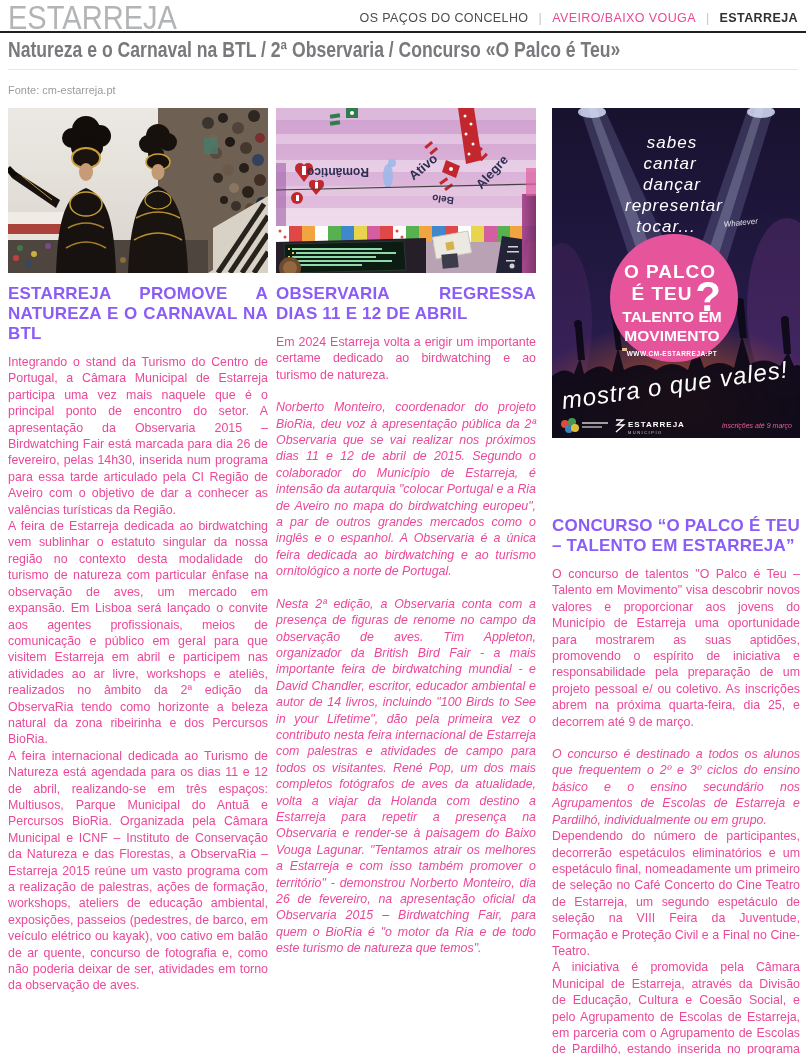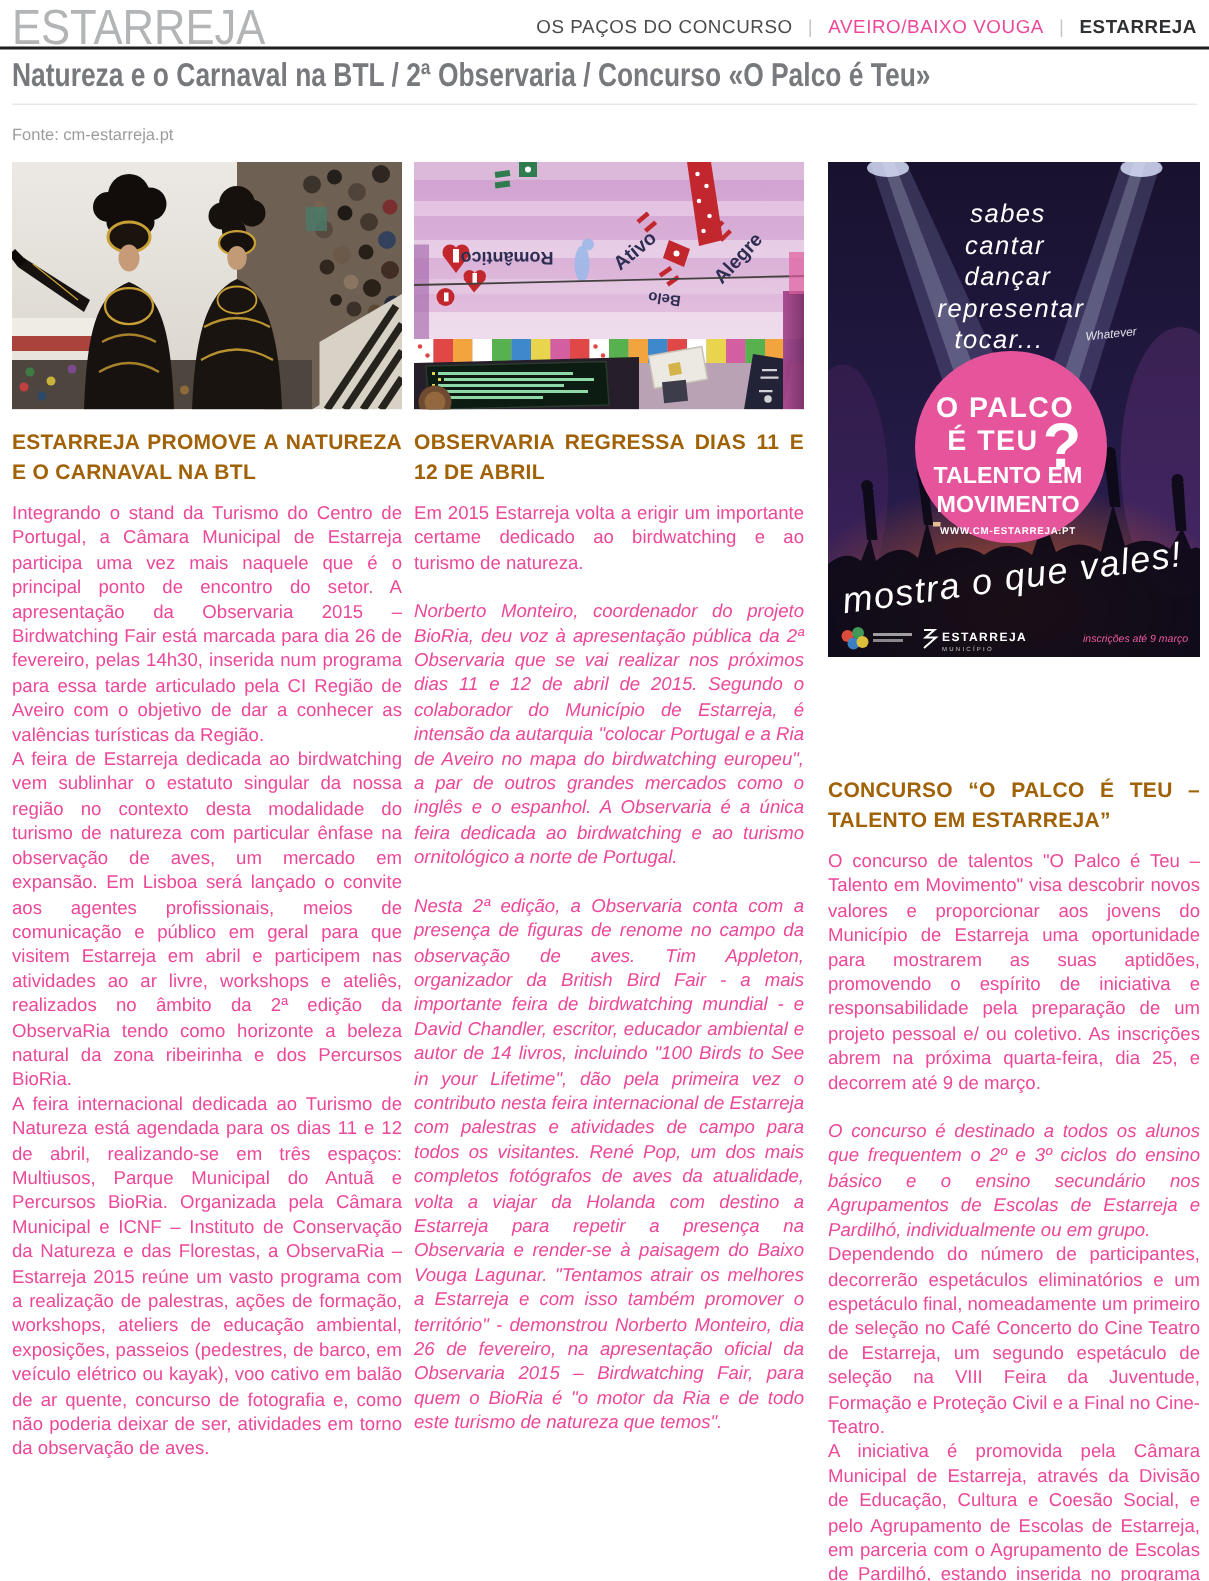--- a/index.html
+++ b/index.html
@@ -26,34 +26,34 @@
 
   
   .columns { display:flex; align-items:flex-start; margin:12px 0 0 8px; }
   .col { width:260px; flex:0 0 auto; }
   .col.second { margin-left:8px; }
   .col.third { width:248px; margin-left:16px; }
   .photo { width:260px; height:165px; overflow:hidden; }
   .photo svg, .poster svg { display:block; }
   .poster { width:248px; height:397px; overflow:hidden; }
 
-  h2.heading { margin:11px 0 10px 0; font-size:14px; line-height:20px; letter-spacing:.2px;
-               color:#a16207; text-align:justify; }
+  h2.heading { margin:11px 0 10px 0; font-size:17px; line-height:20px; letter-spacing:.2px;
+               color:#8b5cf6; text-align:justify; }
   .para { margin:0; font-size:12.4px; line-height:16.4px; color:#ec4899; text-align:justify; }
   .para.gap { margin-top:16px;font-style:italic; }
 </style>
 </head>
 <body>
 
 <div class="page">
 
   <div class="header">
     <div class="brand">ESTARREJA</div>
     <div class="nav">
-      <span>OS PAÇOS DO CONCURSO</span><span class="sep">|</span><span class="muted">AVEIRO/BAIXO VOUGA</span><span class="sep">|</span><span class="current">ESTARREJA</span>
+      <span>OS PAÇOS DO CONCELHO</span><span class="sep">|</span><span class="muted">AVEIRO/BAIXO VOUGA</span><span class="sep">|</span><span class="current">ESTARREJA</span>
     </div>
   </div>
 
   <div class="page-title">
     <span class="t">Natureza e o Carnaval na BTL / 2ª Observaria / Concurso «O Palco é Teu»</span>
   </div>
 
   <div class="source">Fonte: cm-estarreja.pt</div>
 
   <div class="columns">
@@ -290,21 +290,21 @@
             <rect x="232" y="138" width="10" height="1.5"></rect>
               <rect x="231" y="143" width="12" height="1.5"></rect>
             <rect x="230" y="152" width="9" height="1.5"></rect>
               <circle cx="236" cy="158" r="2.5"></circle>
           </g>
           <rect x="246" y="86" width="14" height="79" fill="url(#strip2)" opacity=".95"></rect>
           <rect x="250" y="60" width="10" height="28" fill="#e060a0" opacity=".7"></rect>
         </svg>
       </div>
       <h2 class="heading">OBSERVARIA REGRESSA DIAS 11 E 12 DE ABRIL</h2>
-      <p class="para">Em 2015 Estarreja volta a erigir um importante certame dedicado ao birdwatching e ao turismo de natureza.</p>
+      <p class="para">Em 2024 Estarreja volta a erigir um importante certame dedicado ao birdwatching e ao turismo de natureza.</p>
       <p class="para gap">Norberto Monteiro, coordenador do projeto BioRia, deu voz à apresentação pública da 2ª Observaria que se vai realizar nos próximos dias 11 e 12 de abril de 2015. Segundo o colaborador do Município de Estarreja, é intensão da autarquia "colocar Portugal e a Ria de Aveiro no mapa do birdwatching europeu", a par de outros grandes mercados como o inglês e o espanhol. A Observaria é a única feira dedicada ao birdwatching e ao turismo ornitológico a norte de Portugal.</p>
       <p class="para gap">Nesta 2ª edição, a Observaria conta com a presença de figuras de renome no campo da observação de aves. Tim Appleton, organizador da British Bird Fair - a mais importante feira de birdwatching mundial - e David Chandler, escritor, educador ambiental e autor de 14 livros, incluindo "100 Birds to See in your Lifetime", dão pela primeira vez o contributo nesta feira internacional de Estarreja com palestras e atividades de campo para todos os visitantes. René Pop, um dos mais completos fotógrafos de aves da atualidade, volta a viajar da Holanda com destino a Estarreja para repetir a presença na Observaria e render-se à paisagem do Baixo Vouga Lagunar. "Tentamos atrair os melhores a Estarreja e com isso também promover o território" - demonstrou Norberto Monteiro, dia 26 de fevereiro, na apresentação oficial da Observaria 2015 – Birdwatching Fair, para quem o BioRia é "o motor da Ria e de todo este turismo de natureza que temos".</p>
     </div>
 
     <div class="col third">
       <div class="poster">
         <svg width="248" height="330" viewBox="0 0 248 330" xmlns="http://www.w3.org/2000/svg" font-family="Liberation Sans, DejaVu Sans, sans-serif">
           <defs>
             <linearGradient id="pbg" x1="0" y1="0" x2="0" y2="1">
               <stop offset="0" stop-color="#18122e"></stop>

